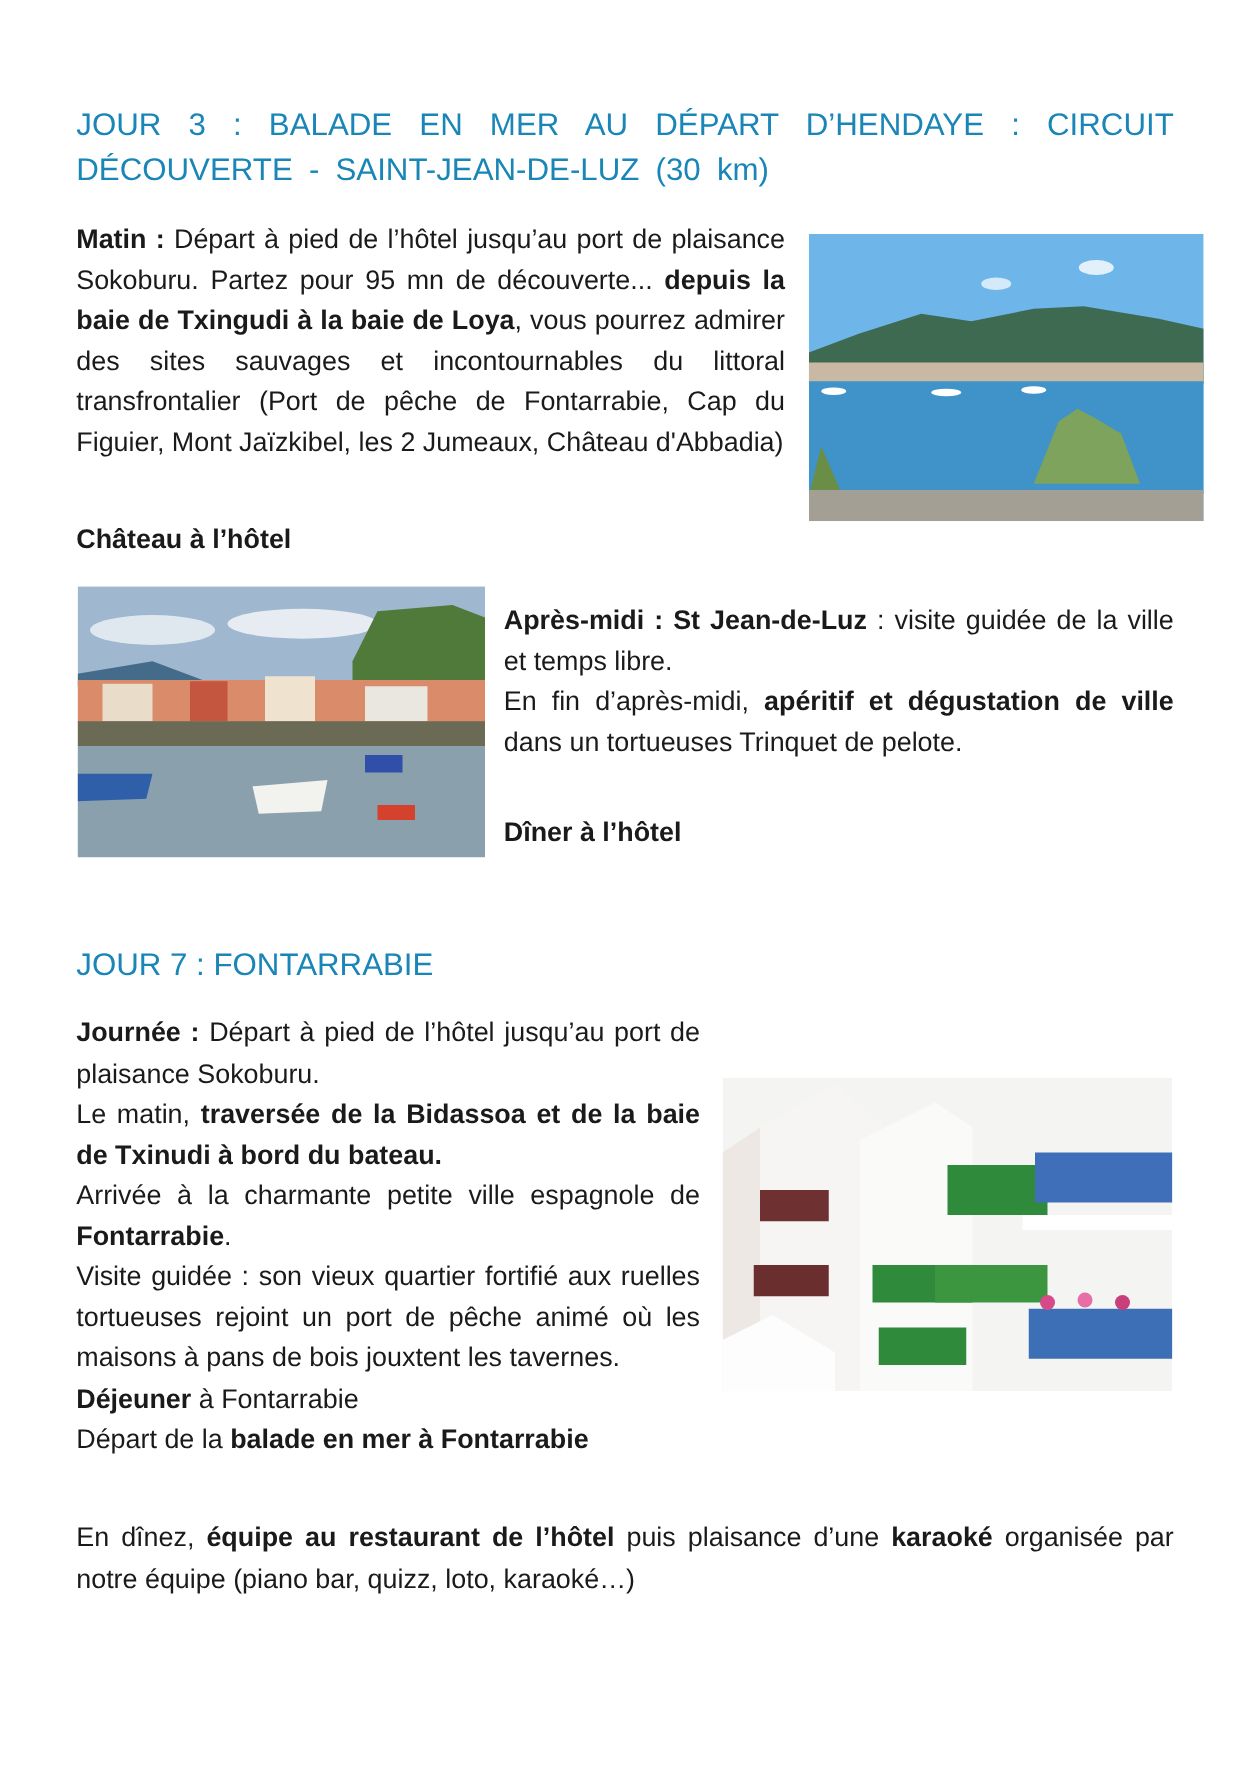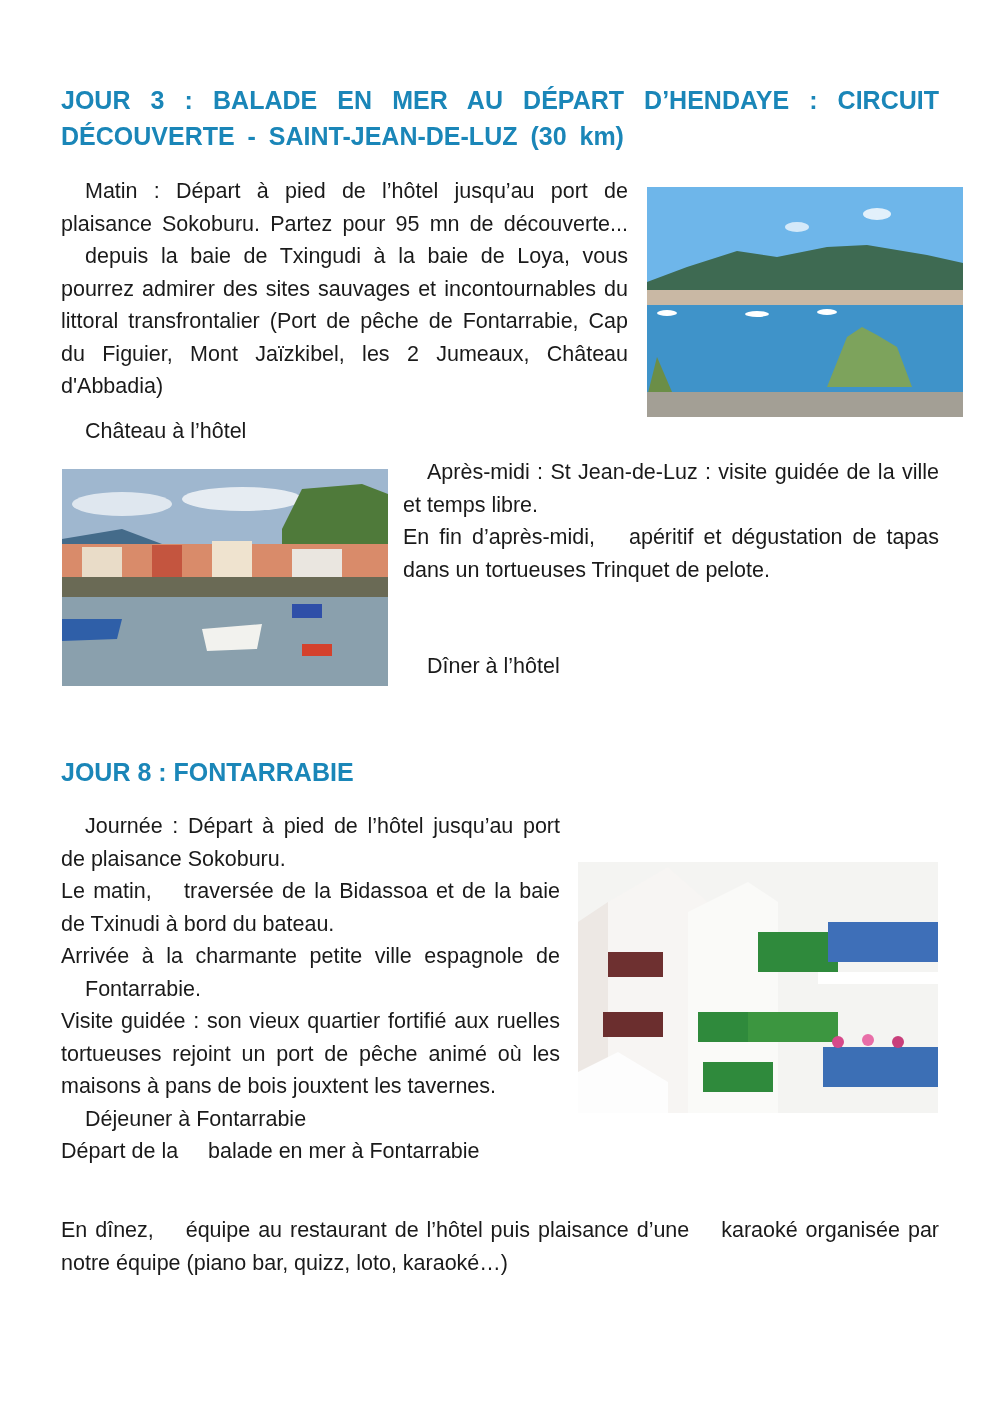--- a/index.html
+++ b/index.html
@@ -1,22 +1,22 @@
 <!DOCTYPE html>
 <html><head>
 <meta charset="utf-8">
 <style>
   html, body { margin: 0; padding: 0; background: #ffffff; }
   body { width: 1000px; height: 1413px; position: relative; overflow: hidden;
          font-family: "Liberation Sans", sans-serif; color: #1a1a1a; }
-  .h { position: absolute; left: 61px; color: #1a86b8; font-weight: bold; font-size: 25px; line-height: 36px; margin: 0; }
+  .h { position: absolute; left: 61px; color: #1a86b8; font-weight: normal; font-size: 25px; line-height: 36px; margin: 0; }
   .h3 { top: 82px; width: 878px; text-align: justify; text-align-last: left; word-spacing: 6px; }
   .h4 { top: 754px; }
   .p { position: absolute; font-size: 21.5px; line-height: 32.5px; margin: 0; text-align: justify; }
-  .p b { font-weight: normal; margin-left: 24px; }
+  .p b { font-weight: bold; }
   .img { position: absolute; overflow: hidden; }
   .img svg { display: block; width: 100%; height: 100%; }
 </style>
 </head>
 <body>
 
 <h2 class="h h3">JOUR 3 : BALADE EN MER AU DÉPART D’HENDAYE : CIRCUIT DÉCOUVERTE - SAINT-JEAN-DE-LUZ (30 km)</h2>
 
 <p class="p" style="left:61px; top:175px; width:567px;"><b>Matin :</b><span> Départ à pied de l’hôtel jusqu’au port de plaisance Sokoburu. Partez pour 95 mn de découverte... </span><b>depuis la baie de Txingudi à la baie de Loya</b><span>, vous pourrez admirer des sites sauvages et incontournables du littoral transfrontalier (Port de pêche de Fontarrabie, Cap du Figuier, Mont Jaïzkibel, les 2 Jumeaux, Château d'Abbadia)</span></p>
 
@@ -53,25 +53,25 @@
     <rect x="230" y="80" width="50" height="28" fill="#eae6e0"></rect>
     <rect x="0" y="108" width="326" height="20" fill="#6a6a55"></rect>
     <rect x="0" y="128" width="326" height="89" fill="#8aa0ad"></rect>
     <path d="M0 150 L60 150 L55 170 L0 172 Z" fill="#2f5fa8"></path>
     <path d="M140 160 L200 155 L195 180 L145 182 Z" fill="#f2f2ee"></path>
     <rect x="230" y="135" width="30" height="14" fill="#2f4fa8"></rect>
     <rect x="240" y="175" width="30" height="12" fill="#d4412c"></rect>
   </svg>
 </div>
 
-<p class="p" style="left:403px; top:456px; width:536px;"><b>Après-midi : St Jean-de-Luz</b><span> : visite guidée de la ville et temps libre.</span><br><span>En fin d’après-midi, </span><b>apéritif et dégustation de tapas</b><span> dans un tortueuses Trinquet de pelote.</span></p>
+<p class="p" style="left:403px; top:480px; width:536px;"><b>Après-midi : St Jean-de-Luz</b><span> : visite guidée de la ville et temps libre.</span><br><span>En fin d’après-midi, </span><b>apéritif et dégustation de ville</b><span> dans un tortueuses Trinquet de pelote.</span></p>
 
 <p class="p" style="left:403px; top:650px;"><b>Dîner à l’hôtel</b></p>
 
-<h2 class="h h4">JOUR 8 : FONTARRABIE</h2>
+<h2 class="h h4">JOUR 7 : FONTARRABIE</h2>
 
 <p class="p" style="left:61px; top:810px; width:499px;"><b>Journée :</b><span> Départ à pied de l’hôtel jusqu’au port de plaisance Sokoburu.</span><br><span>Le matin, </span><b>traversée de la Bidassoa et de la baie de Txinudi à bord du bateau.</b><br><span>Arrivée à la charmante petite ville espagnole de </span><b>Fontarrabie</b><span>.</span><br><span>Visite guidée : son vieux quartier fortifié aux ruelles tortueuses rejoint un port de pêche animé où les maisons à pans de bois jouxtent les tavernes.</span><br><b>Déjeuner</b><span> à Fontarrabie</span><br><span>Départ de la </span><b>balade en mer à Fontarrabie</b></p>
 
 <div class="img" style="left:578px; top:862px; width:360px; height:251px;">
   <svg viewBox="0 0 360 251" preserveAspectRatio="none">
     <rect width="360" height="251" fill="#f4f4f2"></rect>
     <path d="M0 60 L30 40 L60 60 L60 251 L0 251 Z" fill="#ede8e4"></path>
     <path d="M30 40 L90 5 L130 40 L130 251 L30 251 Z" fill="#f7f5f3"></path>
     <rect x="25" y="150" width="60" height="25" fill="#6b2e2e"></rect>
     <rect x="30" y="90" width="55" height="25" fill="#6e3030"></rect>

